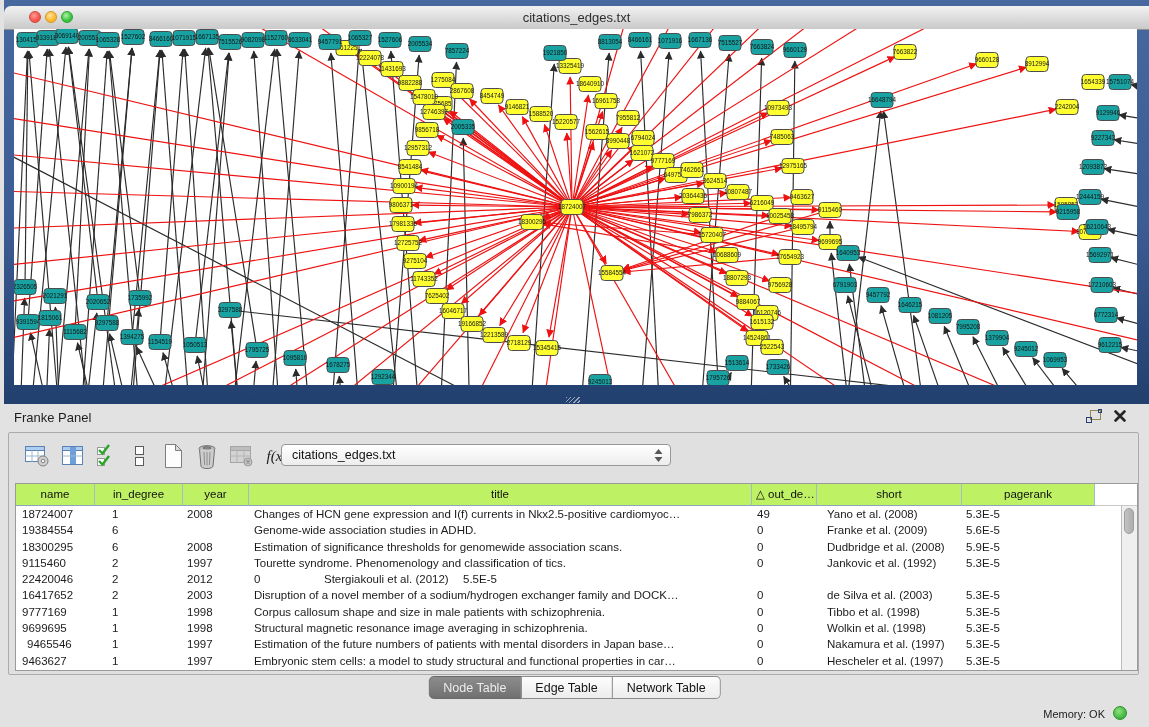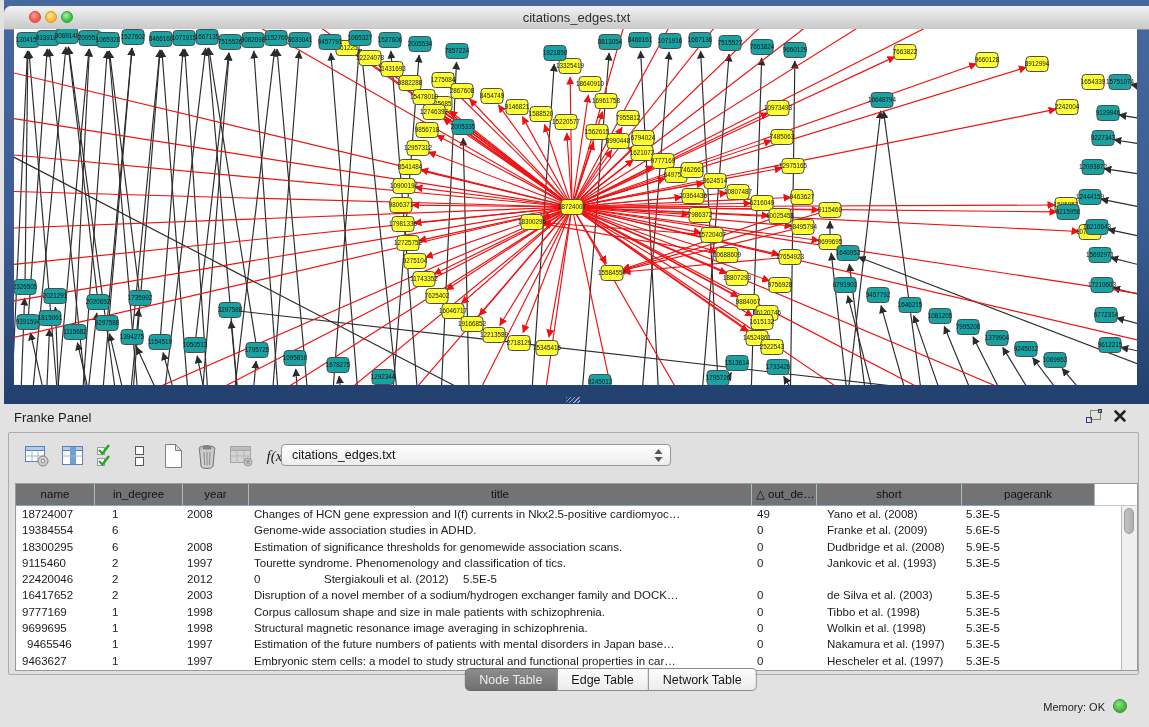--- a/index.html
+++ b/index.html
@@ -31,40 +31,40 @@
   .fx{font-family:"Liberation Serif",serif;font-style:italic;font-size:15px;color:#1a1a1a;}
   .combo{position:absolute;left:272px;top:11px;width:390px;height:22px;box-sizing:border-box;
     border:1px solid #979797;border-radius:4px;background:linear-gradient(#ffffff,#ededed);
     font-size:12.5px;color:#111;}
   .combo .val{position:absolute;left:10px;top:3px;}
   .combo .arr{position:absolute;right:7px;top:4px;}
   
   .tbl{position:absolute;left:6px;top:50px;width:1123px;height:188px;background:#fff;
     border:1px solid #9a9a9a;box-sizing:border-box;}
   .thead{position:absolute;left:0;top:0;height:22px;width:100%;display:flex;}
-  .th{box-sizing:border-box;height:22px;background:#737373;border-right:1px solid #a3bccb;
+  .th{box-sizing:border-box;height:22px;background:#bef264;border-right:1px solid #a3bccb;
     border-bottom:1px solid #8aa5b5;font-size:11.5px;color:#111;text-align:center;line-height:21px;
     overflow:hidden;white-space:nowrap;}
   .th.sorted{text-align:left;padding-left:4px;}
   .th.filler{background:transparent;border-right:none;border-bottom:1px solid #c9c9c9;}
   .rows{position:absolute;left:0;top:22px;right:16px;bottom:0;overflow:hidden;}
   .tr{display:flex;height:16.3px;}
   .td{box-sizing:border-box;font-size:11.5px;color:#1b1b1b;white-space:nowrap;overflow:hidden;line-height:16.3px;}
   .vscroll{position:absolute;right:0;top:22px;bottom:0;width:16px;background:#efefef;border-left:1px solid #bcbcbc;box-sizing:border-box;}
   .vthumb{position:absolute;left:2px;top:2px;width:10px;height:26px;border-radius:5px;
     background:linear-gradient(90deg,#c3c3c3,#adadad);border:1px solid #9e9e9e;box-sizing:border-box;}
   
-  .tabs{position:absolute;left:50%;top:264px;transform:translateX(-50%);display:flex;margin-left:36px;}
+  .tabs{position:absolute;left:50%;top:272px;transform:translateX(-50%);display:flex;}
   .tab{height:23px;line-height:22px;padding:0 14px;font-size:12.5px;box-sizing:border-box;
     border:1px solid #8b8b8b;border-left:none;background:linear-gradient(#fdfdfd,#ececec);color:#151515;}
   .tab:first-child{border-left:1px solid #8b8b8b;border-radius:5px 0 0 5px;}
   .tab:last-child{border-radius:0 5px 5px 0;}
   .tab.active{background:linear-gradient(#8d8d8d,#707070);color:#ececec;border-color:#6a6a6a;}
   
-  .statusbar{position:absolute;left:0;bottom:7px;width:100%;height:27px;}
+  .statusbar{position:absolute;left:0;bottom:0;width:100%;height:27px;}
   .mem{position:absolute;right:44px;top:8px;font-size:11px;color:#222;}
   .memdot{position:absolute;right:22px;top:6px;width:14px;height:14px;border-radius:50%;
     background:radial-gradient(circle at 40% 35%,#90e07e,#3cb53c 70%);border:1px solid #2f8f2f;box-sizing:border-box;}
 </style>
 </head>
 <body>
 
 <div class="top-section">
   <div class="blue-frame"></div>
   <div class="titlebar">
@@ -975,21 +975,21 @@
             <div class="td" style="width: 65px; padding-left: 5px;">0</div>
             <div class="td" style="width: 145px; padding-left: 10px;">Dudbridge et al. (2008)</div>
             <div class="td" style="width: 133px; padding-left: 4px;">5.9E-5</div>
           </div>
           <div class="tr">
             <div class="td" style="width: 79px; padding-left: 6px;">9115460</div>
             <div class="td" style="width: 88px; padding-left: 17px;">2</div>
             <div class="td" style="width: 66px; padding-left: 4px;">1997</div>
             <div class="td" style="width: 503px; padding-left: 5px;">Tourette syndrome. Phenomenology and classification of tics.</div>
             <div class="td" style="width: 65px; padding-left: 5px;">0</div>
-            <div class="td" style="width: 145px; padding-left: 10px;">Jankovic et al. (1993)</div>
+            <div class="td" style="width: 145px; padding-left: 10px;">Jankovic et al. (1992)</div>
             <div class="td" style="width: 133px; padding-left: 4px;">5.3E-5</div>
           </div>
           <div class="tr">
             <div class="td" style="width: 79px; padding-left: 6px;">22420046</div>
             <div class="td" style="width: 88px; padding-left: 17px;">2</div>
             <div class="td" style="width: 66px; padding-left: 4px;">2012</div>
             <div class="td" style="width: 65px; padding-left: 5px;">0</div>
             <div class="td" style="width: 145px; padding-left: 10px;">Stergiakouli et al. (2012)</div>
             <div class="td" style="width: 133px; padding-left: 4px;">5.5E-5</div>
           </div>

